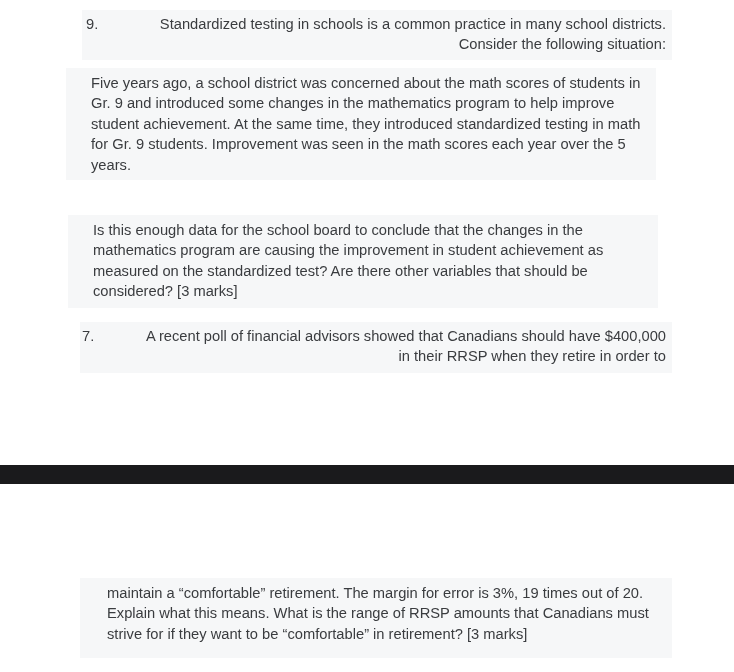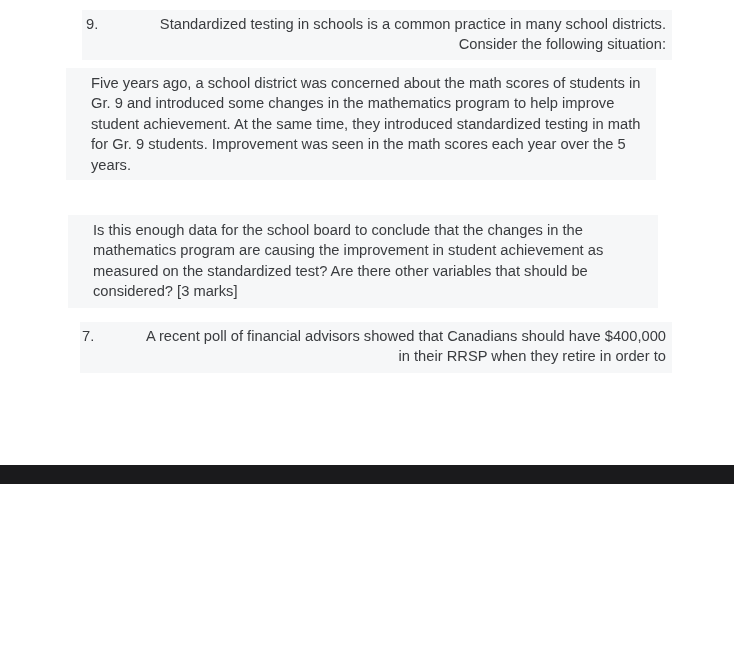--- a/index.html
+++ b/index.html
@@ -120,14 +120,17 @@
 
   <div class="block" id="block-q10-top">
     <div class="q-row">
       <span class="q-num">7.</span>
       <span class="q-body"><span class="q-tab"></span><span>A recent poll of financial advisors showed that Canadians should have $400,000 in their RRSP when they retire in order to</span></span>
     </div>
   </div>
 
   <div id="separator-band"></div>
 
+  <div class="block" id="block-q10-bottom">
+    <span>maintain a “comfortable” retirement. The margin for error is 3%, 19 times out of 20. Explain what this means. What is the range of RRSP amounts that Canadians must strive for if they want to be “comfortable” in retirement? [3 marks]</span>
+  </div>
 
 </div>
 
 </body></html>

